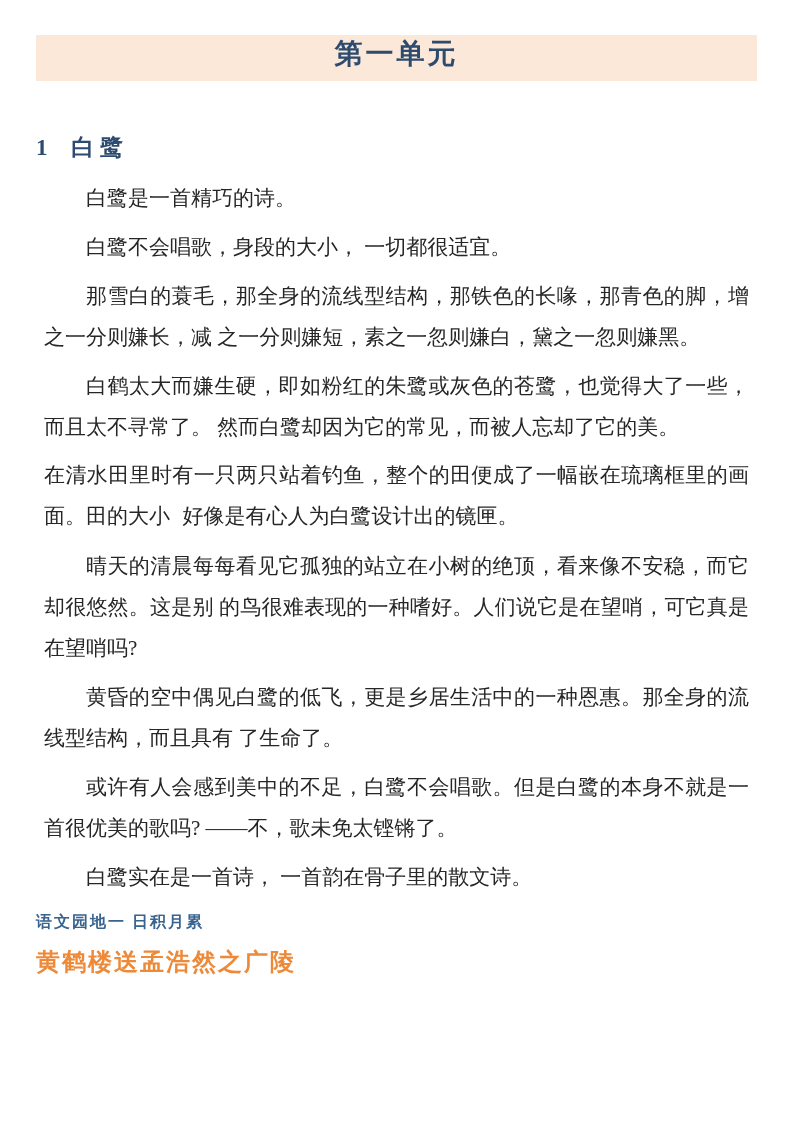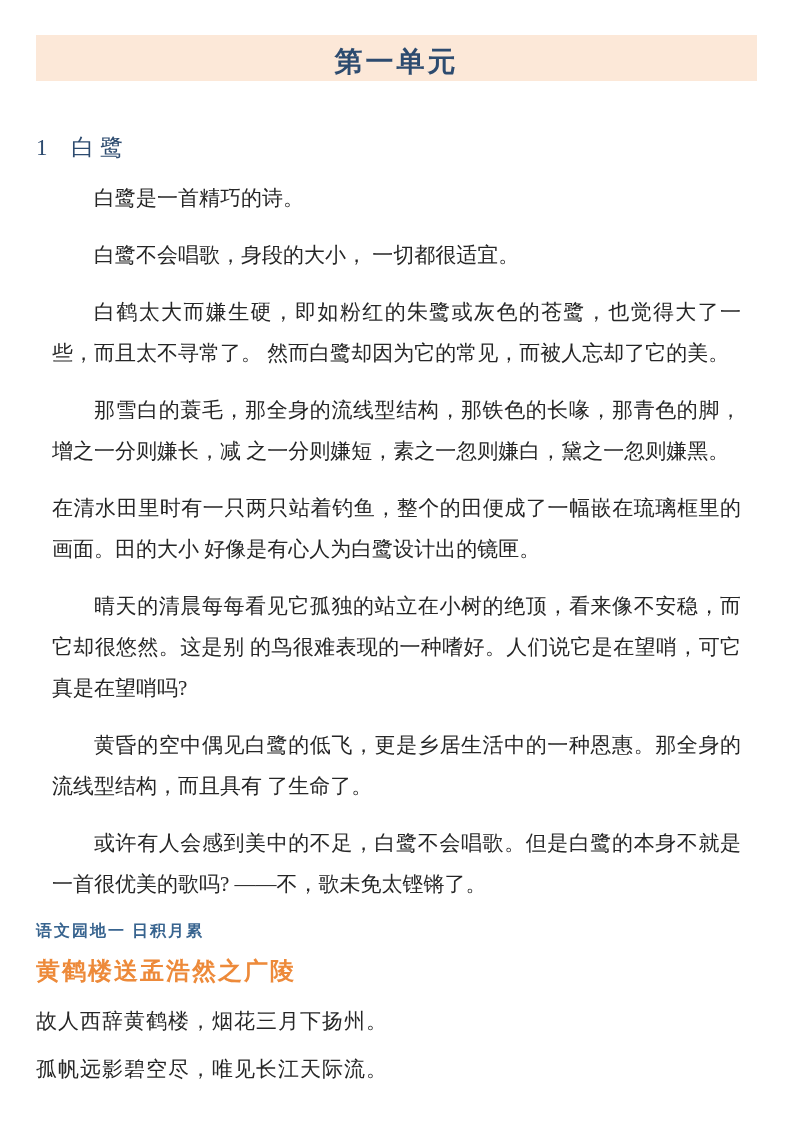--- a/index.html
+++ b/index.html
@@ -25,51 +25,51 @@
   .page {
     width: 793px;
     min-height: 1122px;
     padding: 0 36px;
   }
   .unit-banner {
     margin-top: 35px;
     height: 46px;
     background: var(--banner-bg);
     display: flex;
-    align-items: flex-end;
+    align-items: flex-start;
     justify-content: center;
   }
   .unit-banner .unit-title {
     font-size: 28px;
     font-weight: bold;
     color: var(--navy);
     letter-spacing: 3px;
   }
   .lesson-heading {
     margin: 53px 0 0 0;
     font-size: 23px;
-    font-weight: normal;
+    font-weight: bold;
     color: var(--navy);
     letter-spacing: 6px;
     line-height: 1.2;
   }
   .lesson-heading .lesson-number { margin-right: 6px; }
   .body-text {
     margin-top: 16px;
     font-size: 21px;
     line-height: 41px;
     text-align: justify;
     color: var(--ink);
   }
   .body-text p {
-    margin: 16px;
+    margin: 8px;
     text-indent: 2em;
     overflow-wrap: break-word;
   }
-  .body-text p.no-indent { text-indent: 0; }
+  .body-text p.no-indent { text-indent: 0; font-family: Liberation Mono, monospace; }
   .garden-heading {
     margin: 14px 0 0 0;
     font-size: 16px;
     font-weight: bold;
     color: var(--heading-blue);
     letter-spacing: 2px;
     line-height: 1.2;
   }
   .poem-section {
     font-size: 21px;
@@ -104,32 +104,28 @@
 
   <h2 class="lesson-heading">
     <span class="lesson-number">1</span>
     <span class="lesson-title">白鹭</span>
   </h2>
 
   <div class="body-text">
 
   <p>白鹭是一首精巧的诗。</p>
       <p>白鹭不会唱歌，身段的大小， 一切都很适宜。</p>
+      <p>那雪白的蓑毛，那全身的流线型结构，那铁色的长喙，那青色的脚，增之一分则嫌长，减 之一分则嫌短，素之一忽则嫌白，黛之一忽则嫌黑。</p>
       <p>白鹤太大而嫌生硬，即如粉红的朱鹭或灰色的苍鹭，也觉得大了一些，而且太不寻常了。 然而白鹭却因为它的常见，而被人忘却了它的美。</p>
-      <p>那雪白的蓑毛，那全身的流线型结构，那铁色的长喙，那青色的脚，增之一分则嫌长，减 之一分则嫌短，素之一忽则嫌白，黛之一忽则嫌黑。</p>
       <p class="no-indent">在清水田里时有一只两只站着钓鱼，整个的田便成了一幅嵌在琉璃框里的画面。田的大小 好像是有心人为白鹭设计出的镜匣。</p>
       <p>晴天的清晨每每看见它孤独的站立在小树的绝顶，看来像不安稳，而它却很悠然。这是别 的鸟很难表现的一种嗜好。人们说它是在望哨，可它真是在望哨吗?</p>
       <p>黄昏的空中偶见白鹭的低飞，更是乡居生活中的一种恩惠。那全身的流线型结构，而且具有 了生命了。</p>
       <p>或许有人会感到美中的不足，白鹭不会唱歌。但是白鹭的本身不就是一首很优美的歌吗? ——不，歌未免太铿锵了。</p>
+      <p>白鹭实在是一首诗， 一首韵在骨子里的散文诗。</p>
     </div>
 
   <h3 class="garden-heading">语文园地一 日积月累</h3>
 
   <div class="poem-section">
     <div class="poem-title">黄鹤楼送孟浩然之广陵</div>
-    <div class="poem-lines">
-
-    <div class="poem-line">故人西辞黄鹤楼，烟花三月下扬州。</div>
-        <div class="poem-line">孤帆远影碧空尽，唯见长江天际流。</div>
-      </div>
   </div>
 
 </div>
 
 </body></html>

